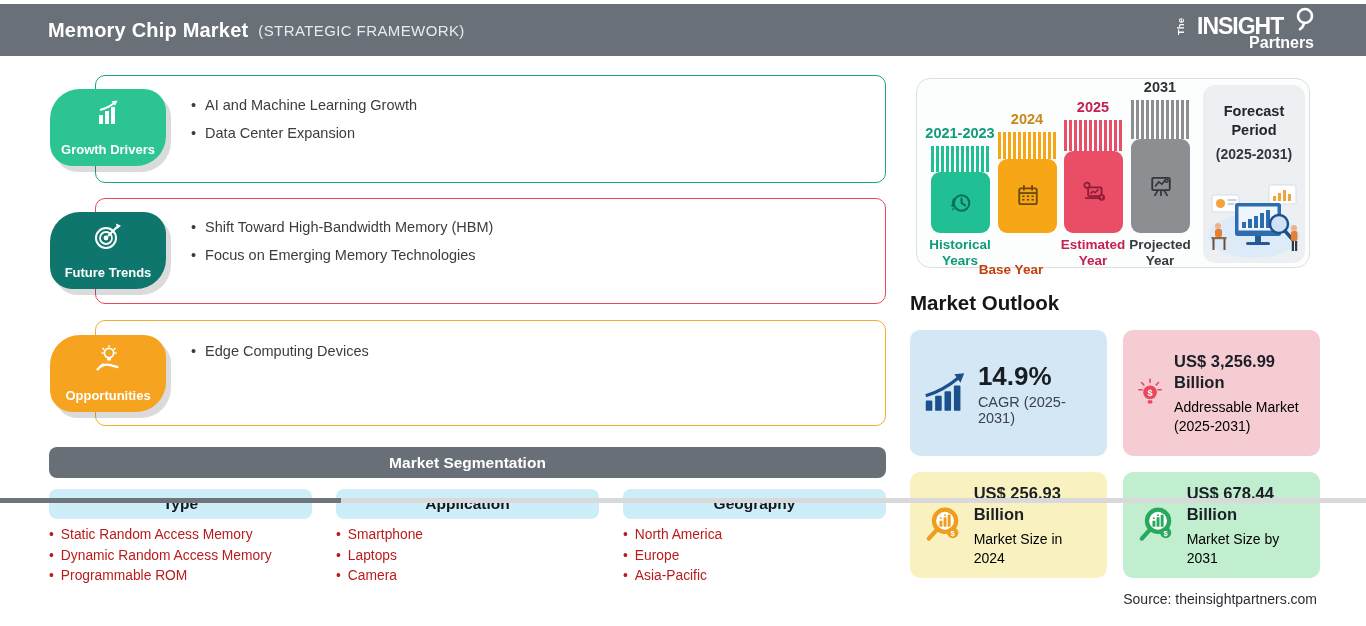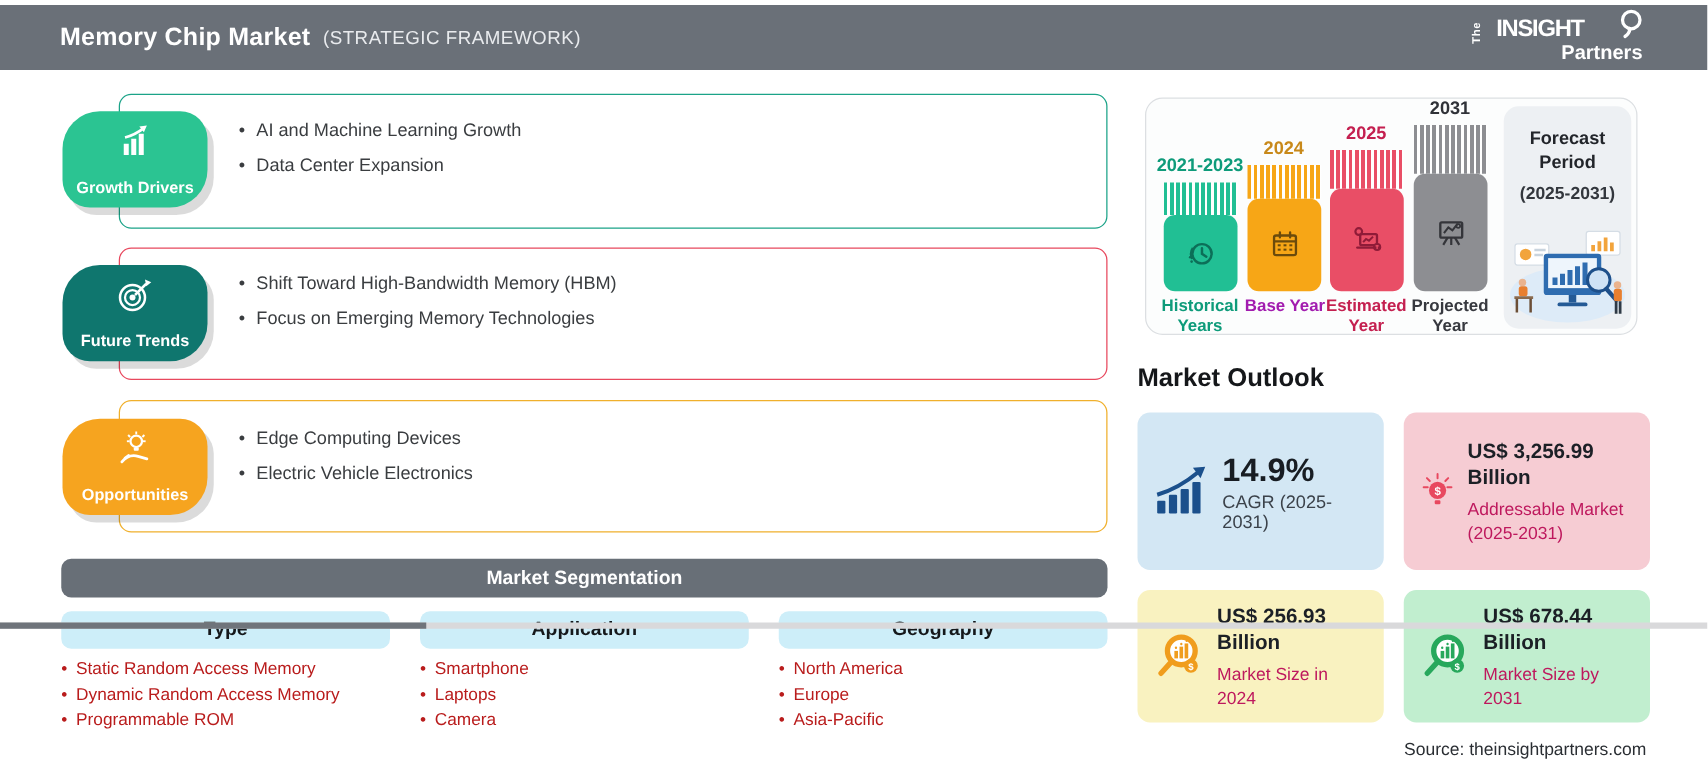--- a/index.html
+++ b/index.html
@@ -8,21 +8,21 @@
   .stage { position:relative; width:1366px; height:504px; background:#fff; }
 
   
   .header { position:absolute; left:0; top:4px; width:1366px; height:52px;
             background:#6a7078; display:flex; align-items:center; padding:0 56px 0 48px; }
   .hdr-title { color:#fff; font-size:20px; font-weight:700; letter-spacing:.2px; }
   .hdr-sub   { color:#e9ebee; font-size:15px; font-weight:400; margin-left:10px; letter-spacing:.4px; }
   .logo { position:absolute; right:58px; top:9px; width:118px; height:38px; color:#fff; }
   .logo-the { position:absolute; left:-4px; bottom:16px; transform:rotate(-90deg);
               transform-origin:left bottom; font-size:9px; font-weight:700; letter-spacing:.5px; }
-  .logo-insight { position:absolute; left:7px; top:0; font-size:19px; font-weight:800; letter-spacing:-1px; }
+  .logo-insight { position:absolute; left:7px; top:0; font-size:23px; font-weight:800; letter-spacing:-1px; }
   .logo-ring { position:absolute; right:-8px; top:-6px; }
   .logo-partners { position:absolute; right:-6px; bottom:-1px; font-size:16px; font-weight:700; }
 
   
   .fbox { position:absolute; left:95px; width:791px; background:#fff; border-radius:10px; }
   .fbox ul { list-style:none; padding:0 0 0 95px; }
   .fbox li { font-size:14.5px; color:#3a3d40; line-height:28px; }
   .fbox li::before { content:"•"; margin-right:9px; color:#3a3d40; }
   .fbox-1 { top:75px;  height:108px; border:1.6px solid #1ba388; }
   .fbox-2 { top:198px; height:106px; border:1.6px solid #e8485e; }
@@ -68,42 +68,42 @@
   .t-teal  .solid{background:#21bf94;} .t-amber .solid{background:#f7a616;}
   .t-red   .solid{background:#e94e66;} .t-gray  .solid{background:#8d8e92;}
   .tyear { position:absolute; width:84px; text-align:center; font-size:14.5px; font-weight:800; }
   .ty-1 { left:1px;   top:46px; color:#0e9b7a; }
   .ty-2 { left:68px;  top:32px; color:#c8891a; }
   .ty-3 { left:134px; top:20px; color:#c42050; }
   .ty-4 { left:201px; top:0px;  color:#303238; }
   .tcap { position:absolute; top:158px; width:84px; text-align:center;
           font-size:13.5px; font-weight:700; line-height:16px; }
   .tc-1 { left:1px;   color:#0e9b7a; }
-  .tc-2 { left:69px;  color:#a21caf; }
+  .tc-2 { left:52px;  color:#c2410c;margin-top:25px; }
   .tc-3 { left:134px; color:#c42050; }
   .tc-4 { left:201px; color:#37393f; }
   .forecast { position:absolute; left:286px; top:6px; width:102px; height:178px;
               background:#edf0f3; border-radius:12px; text-align:center; }
   .forecast-label { margin-top:17px; font-size:14.5px; font-weight:700; color:#22252a; line-height:19px;
                     padding:0 14px; }
   .forecast-range { margin-top:6px; font-size:14px; font-weight:600; color:#33373d; }
   .forecast svg.illu { position:absolute; left:3px; bottom:4px; }
 
   
   .mo-title { position:absolute; left:910px; top:291px; font-size:20.5px; font-weight:700; color:#15171a; }
   .card { position:absolute; width:197px; border-radius:10px; display:flex; align-items:center; padding:10px 12px; }
   .card-1 { left:910px;  top:330px; height:126px; background:#d3e7f4; }
   .card-2 { left:1123px; top:330px; height:126px; background:#f6ccd3; }
   .card-3 { left:910px;  top:472px; height:106px; background:#f9f2c0; }
   .card-4 { left:1123px; top:472px; height:106px; background:#c1eecf; }
   .card .txt { margin-left:9px; }
   .big-val { font-size:26px; font-weight:800; color:#181d23; }
   .big-cap { font-size:14.5px; color:#3b424a; margin-top:2px; }
   .val { font-size:16.5px; font-weight:800; color:#1c2026; line-height:21px; }
-  .cap { font-size:14px; color:#be185d; line-height:19px; margin-top:5px; }
+  .cap { font-size:14px; color:#000000; line-height:19px; margin-top:5px; }
 
   .source { position:absolute; right:49px; top:591px; font-size:14px; color:#2a2e33; }
 
   
   .hscroll { position:absolute; left:0; bottom:1px; width:1366px; height:5px; background:#d9d9db; }
   .hscroll-thumb { position:absolute; left:0; top:0; width:341px; height:5px; background:#6f747b; }
 </style>
 </head>
 <body>
 
@@ -153,21 +153,20 @@
       <circle cx="14" cy="17" r="2.4" fill="#fff"></circle>
       <path d="M16 15 L25 6" stroke="#fff" stroke-width="2"></path>
       <path d="M24 2.5 l5 2.2 -4 3.2 z" fill="#fff"></path>
     </svg>
     <span class="badge-label">Future Trends</span>
   </div>
 
   <div class="fbox fbox-3">
     <ul>
       <li>Edge Computing Devices</li>
-      <li>Electric Vehicle Electronics</li>
     </ul>
   </div>
   <div class="badge badge-3">
     <svg width="32" height="32" viewBox="0 0 32 32">
       <circle cx="17" cy="9" r="4.6" stroke="#fff" stroke-width="1.8" fill="none"></circle>
       <rect x="15" y="14" width="4" height="2.6" rx="0.8" fill="#fff"></rect>
       <g stroke="#fff" stroke-width="1.5">
         <path d="M17 1.2 v2.2"></path>
           <path d="M10.5 4 l1.6 1.6"></path>
           <path d="M23.5 4 l-1.6 1.6"></path>

